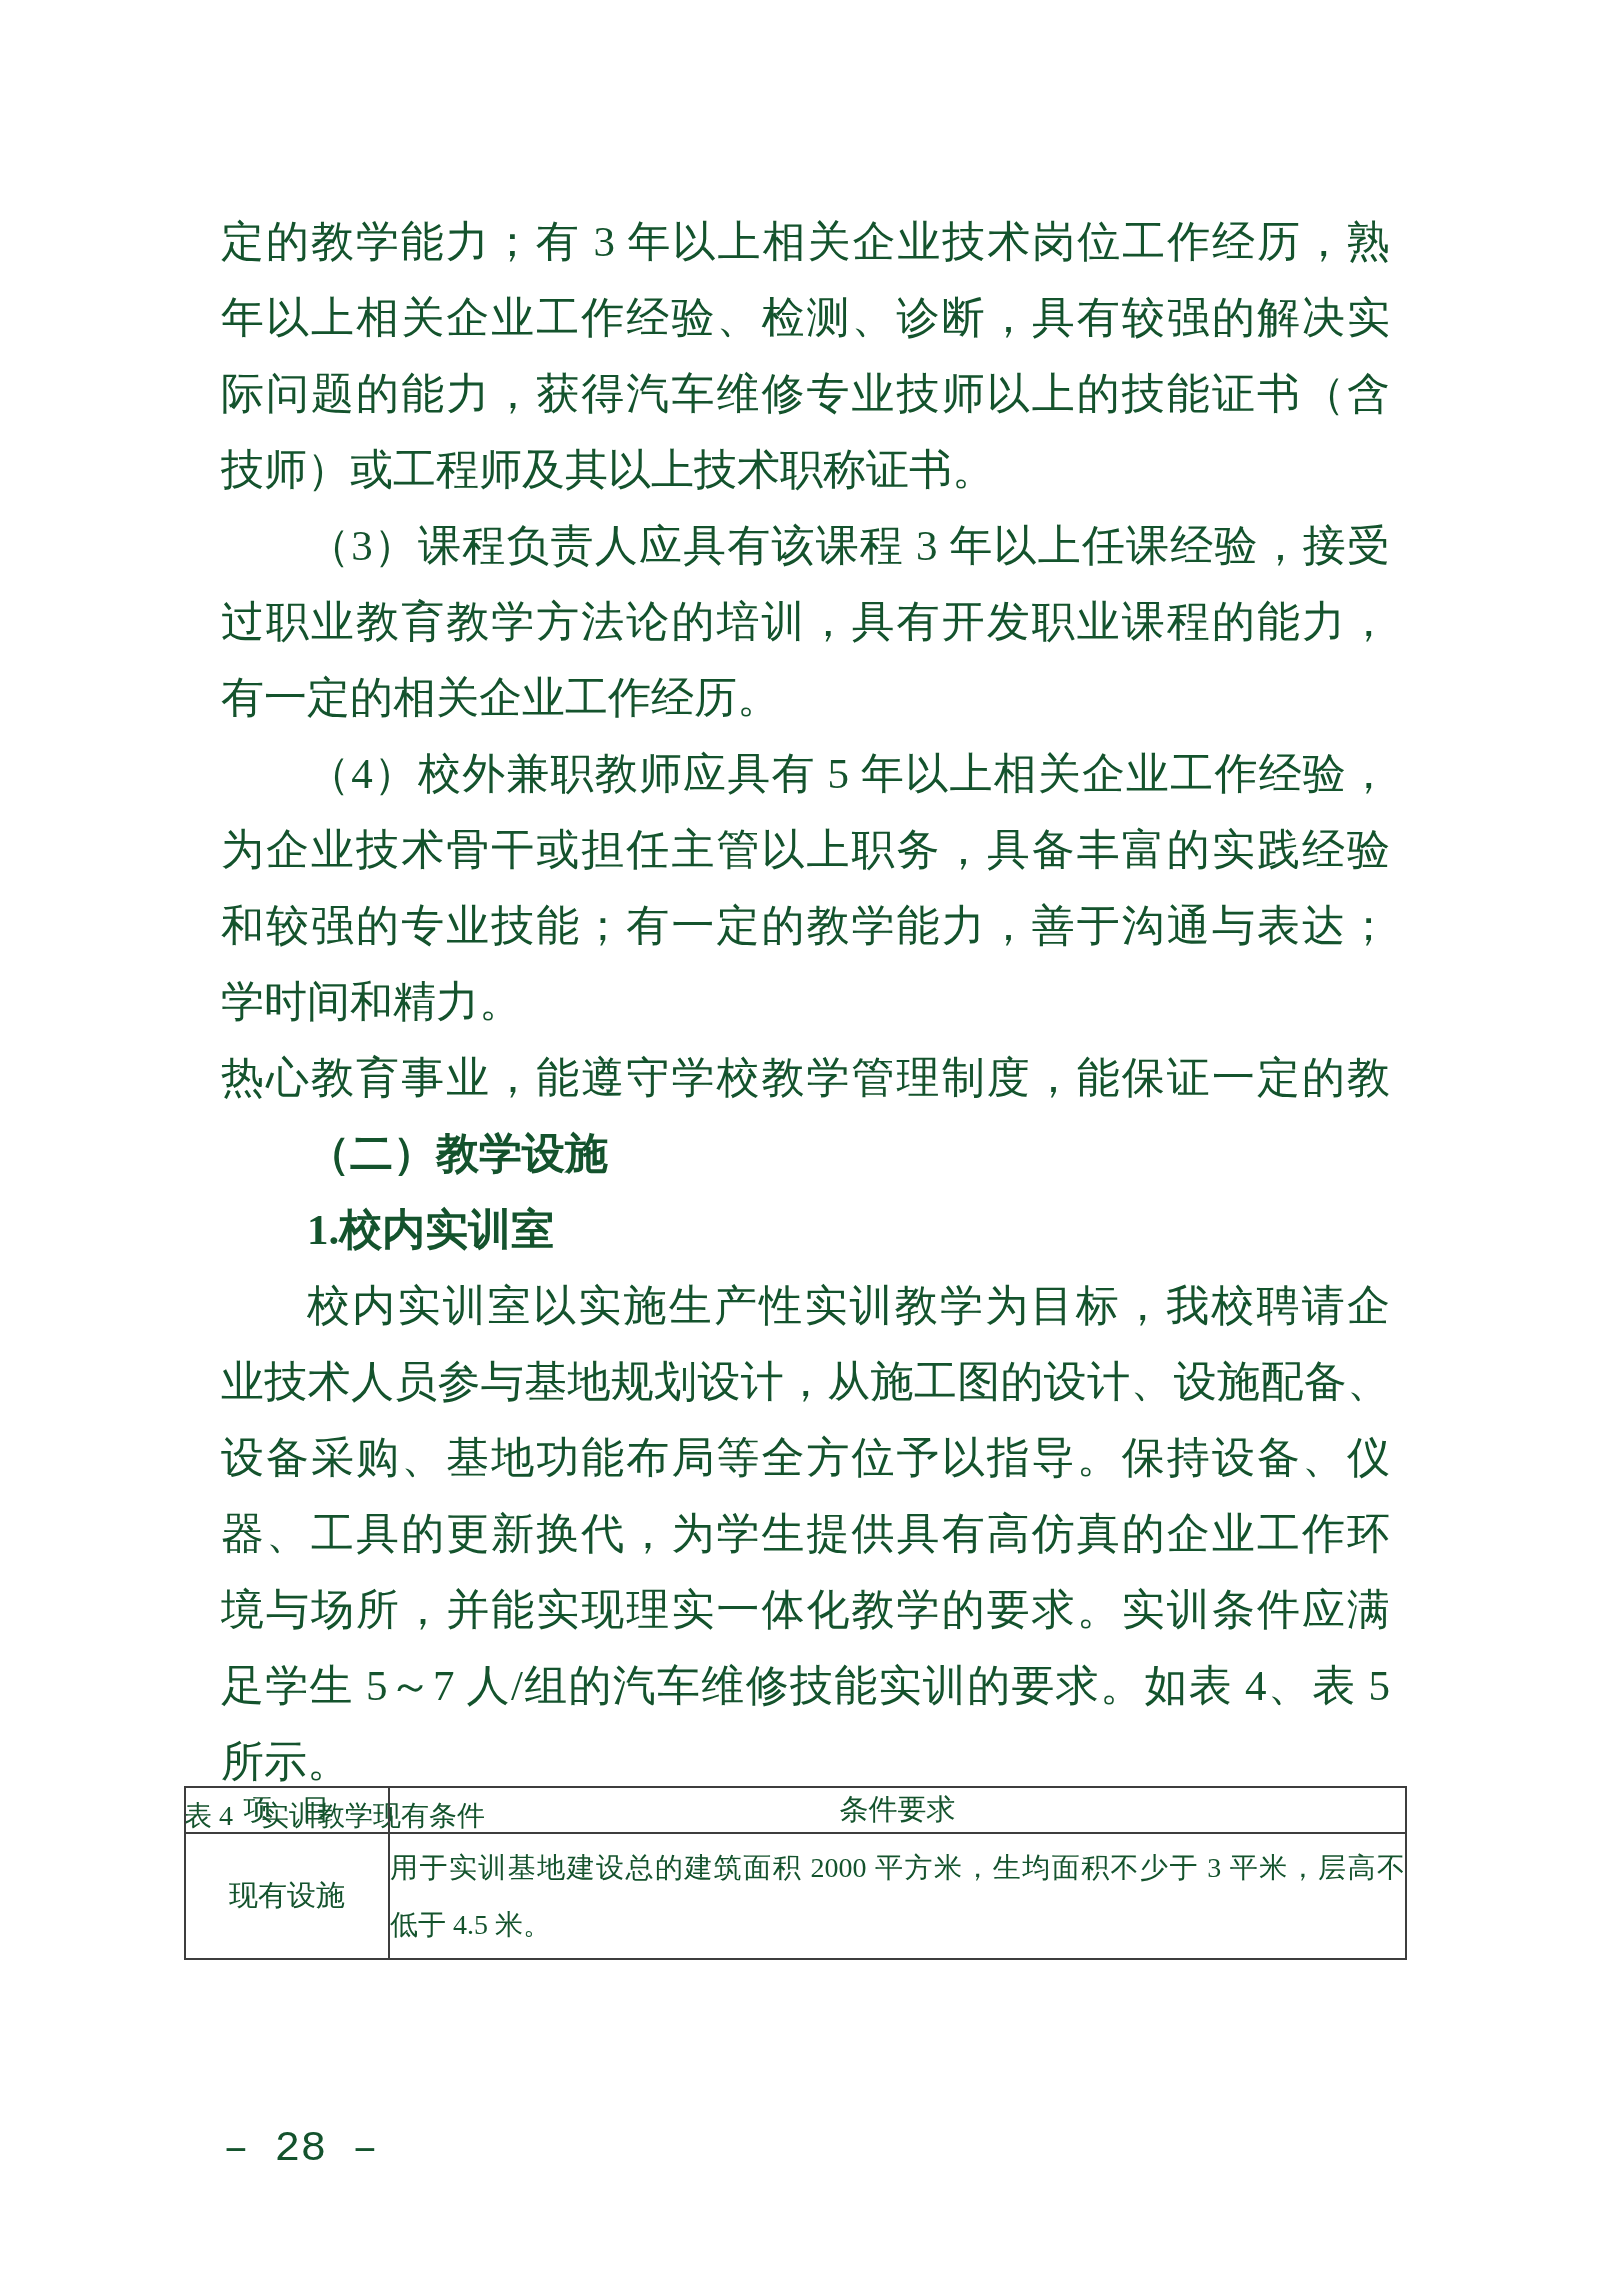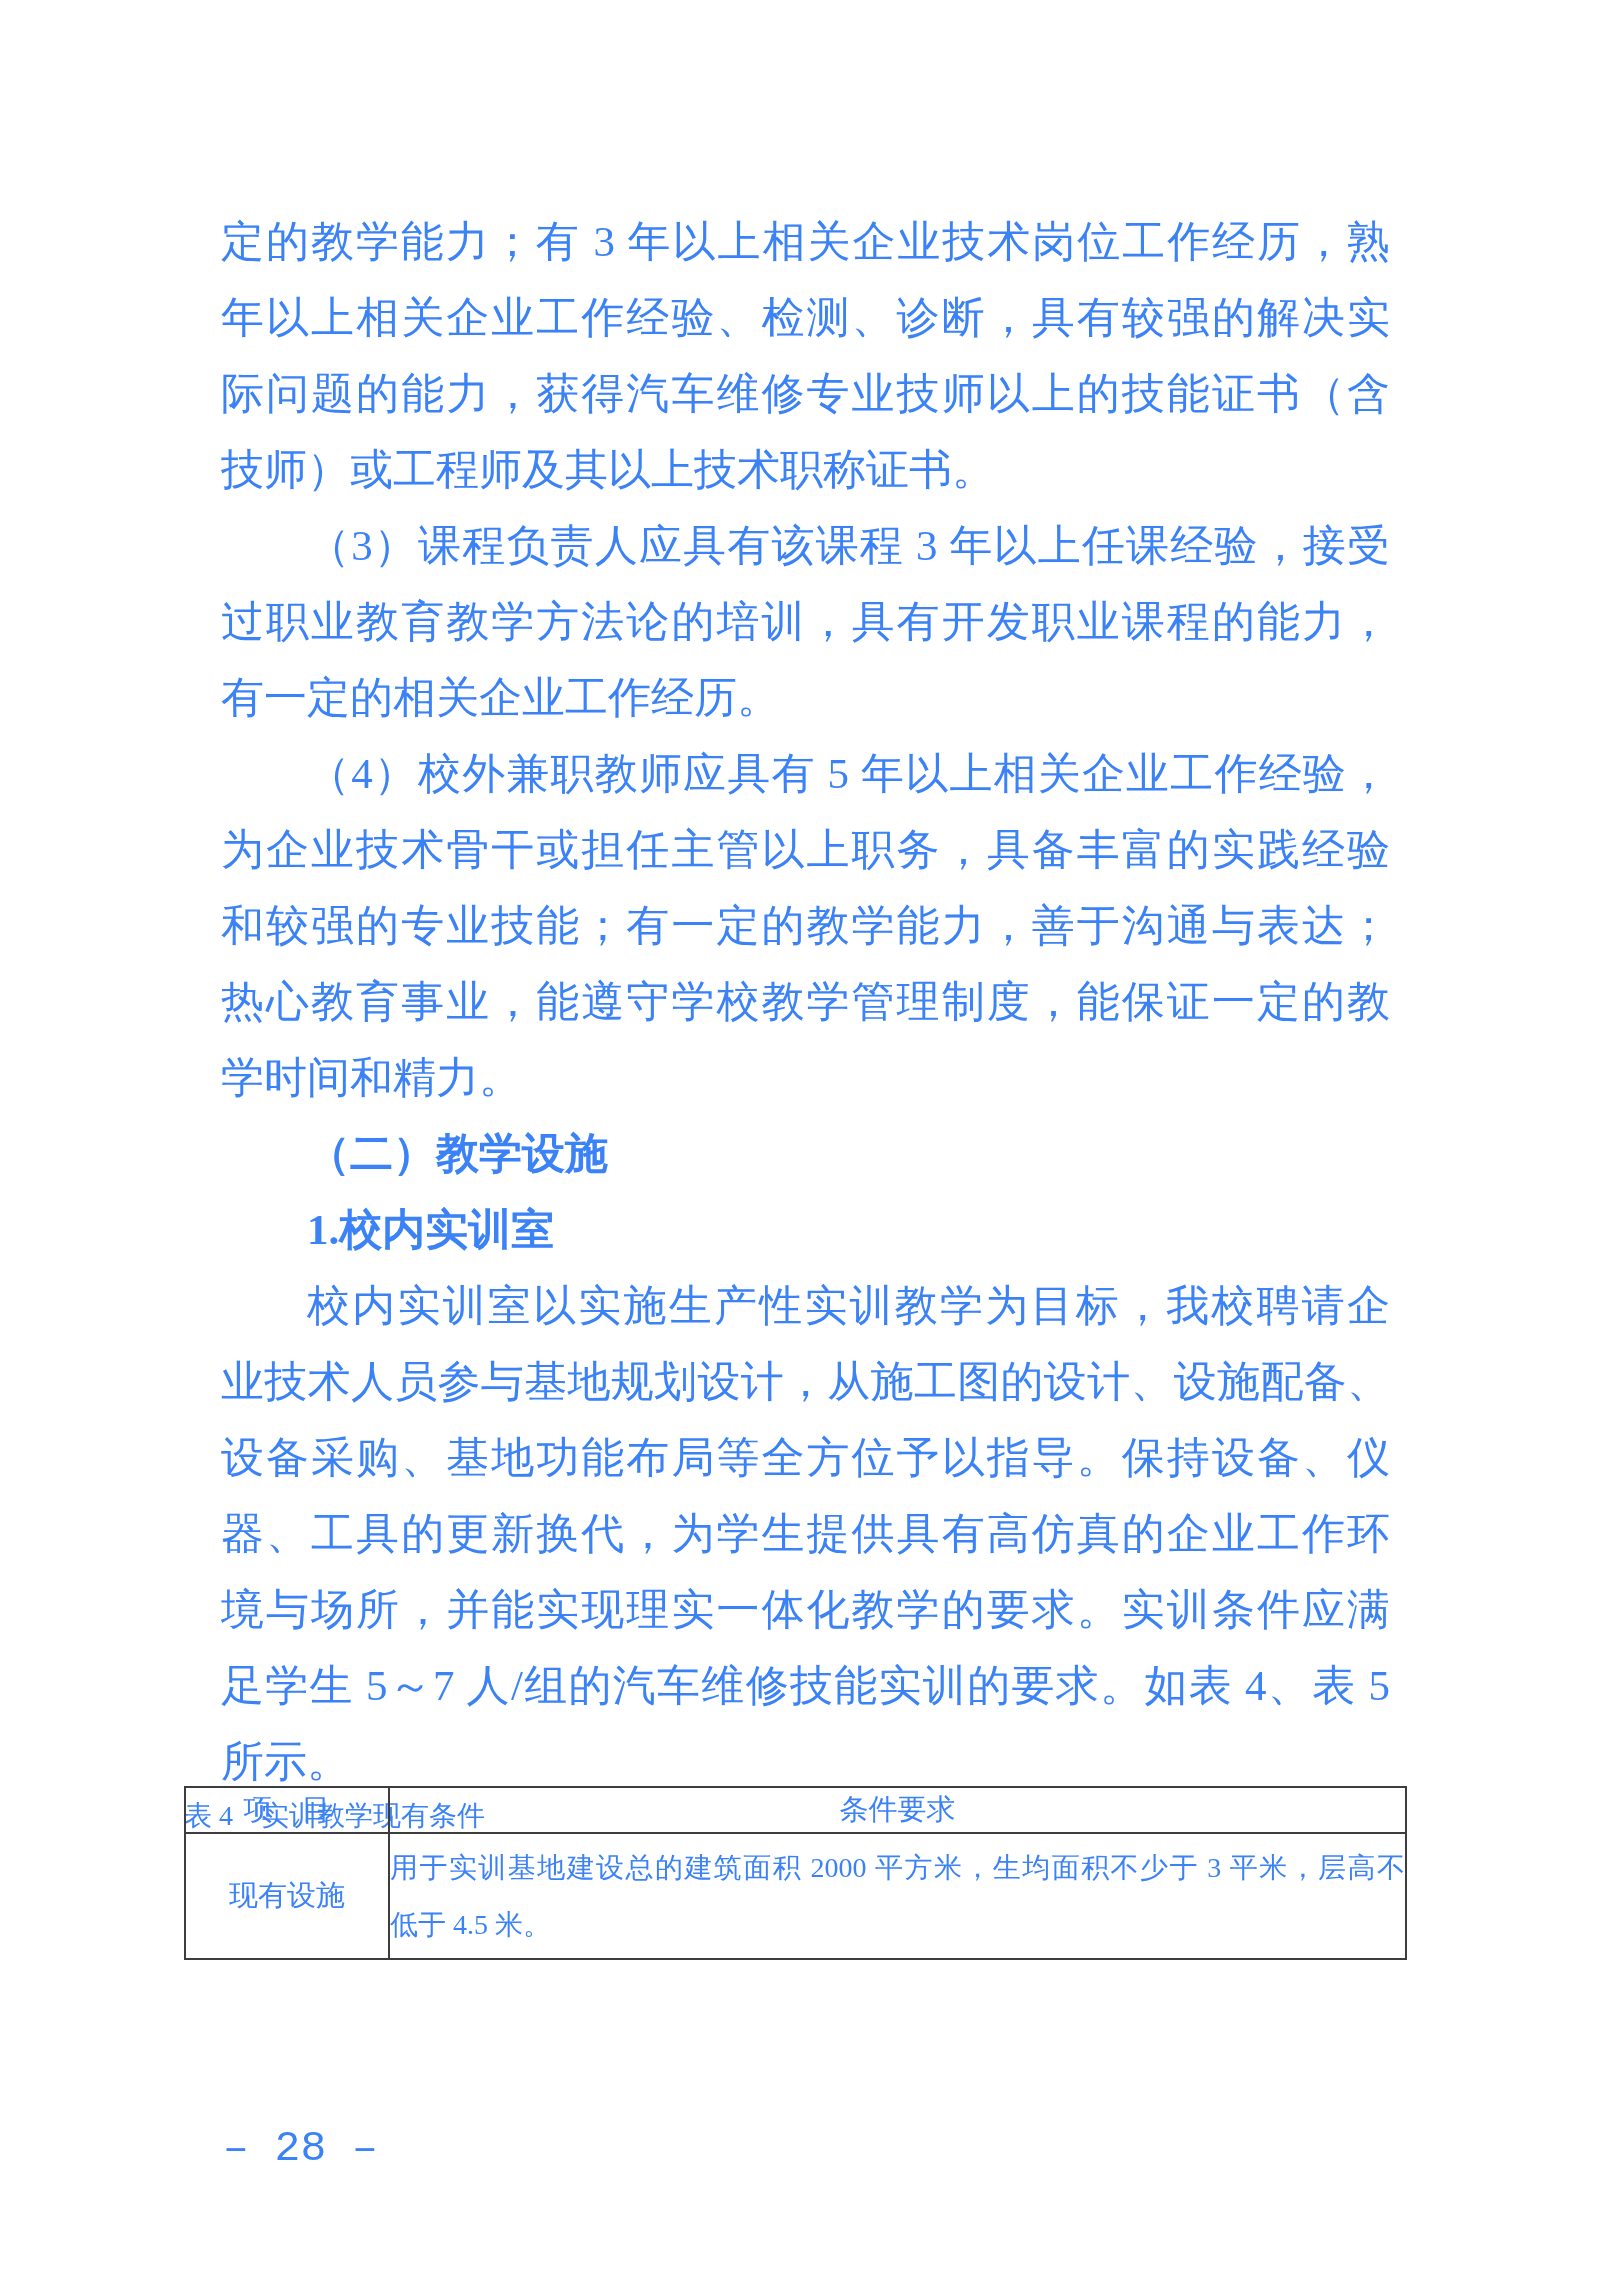--- a/index.html
+++ b/index.html
@@ -2,21 +2,21 @@
 <html><head>
 <meta charset="utf-8">
 <style>
   html,body { margin:0; padding:0; background:#e8e8e8; }
   .page {
     position:relative;
     width:1620px; height:2292px;
     background:#ffffff;
     margin:0 auto;
     font-family:"Liberation Serif","DejaVu Serif",serif;
-    color:#3b82f6;
+    color:#14532d;
     overflow:hidden;
   }
   
   .content {
     position:absolute;
     left:221px; top:204px;
     width:1169px;
   }
   .line {
     height:76px;
@@ -93,22 +93,22 @@
     <div class="line j">定的教学能力；有 3 年以上相关企业技术岗位工作经历，熟</div>
     <div class="line j">年以上相关企业工作经验、检测、诊断，具有较强的解决实</div>
     <div class="line j">际问题的能力，获得汽车维修专业技师以上的技能证书（含</div>
     <div class="line">技师）或工程师及其以上技术职称证书。</div>
     <div class="line j ind">（3）课程负责人应具有该课程 3 年以上任课经验，接受</div>
     <div class="line j">过职业教育教学方法论的培训，具有开发职业课程的能力，</div>
     <div class="line">有一定的相关企业工作经历。</div>
     <div class="line j ind">（4）校外兼职教师应具有 5 年以上相关企业工作经验，</div>
     <div class="line j">为企业技术骨干或担任主管以上职务，具备丰富的实践经验</div>
     <div class="line j">和较强的专业技能；有一定的教学能力，善于沟通与表达；</div>
+    <div class="line">学时间和精力。</div>
     <div class="line j">热心教育事业，能遵守学校教学管理制度，能保证一定的教</div>
-    <div class="line">学时间和精力。</div>
     <div class="line h ind">（二）教学设施</div>
     <div class="line h ind">1.校内实训室</div>
     <div class="line j ind">校内实训室以实施生产性实训教学为目标，我校聘请企</div>
     <div class="line j">业技术人员参与基地规划设计，从施工图的设计、设施配备、</div>
     <div class="line j">设备采购、基地功能布局等全方位予以指导。保持设备、仪</div>
     <div class="line j">器、工具的更新换代，为学生提供具有高仿真的企业工作环</div>
     <div class="line j">境与场所，并能实现理实一体化教学的要求。实训条件应满</div>
     <div class="line j">足学生 5～7 人/组的汽车维修技能实训的要求。如表 4、表 5</div>
     <div class="line">所示。</div>
   </div>

